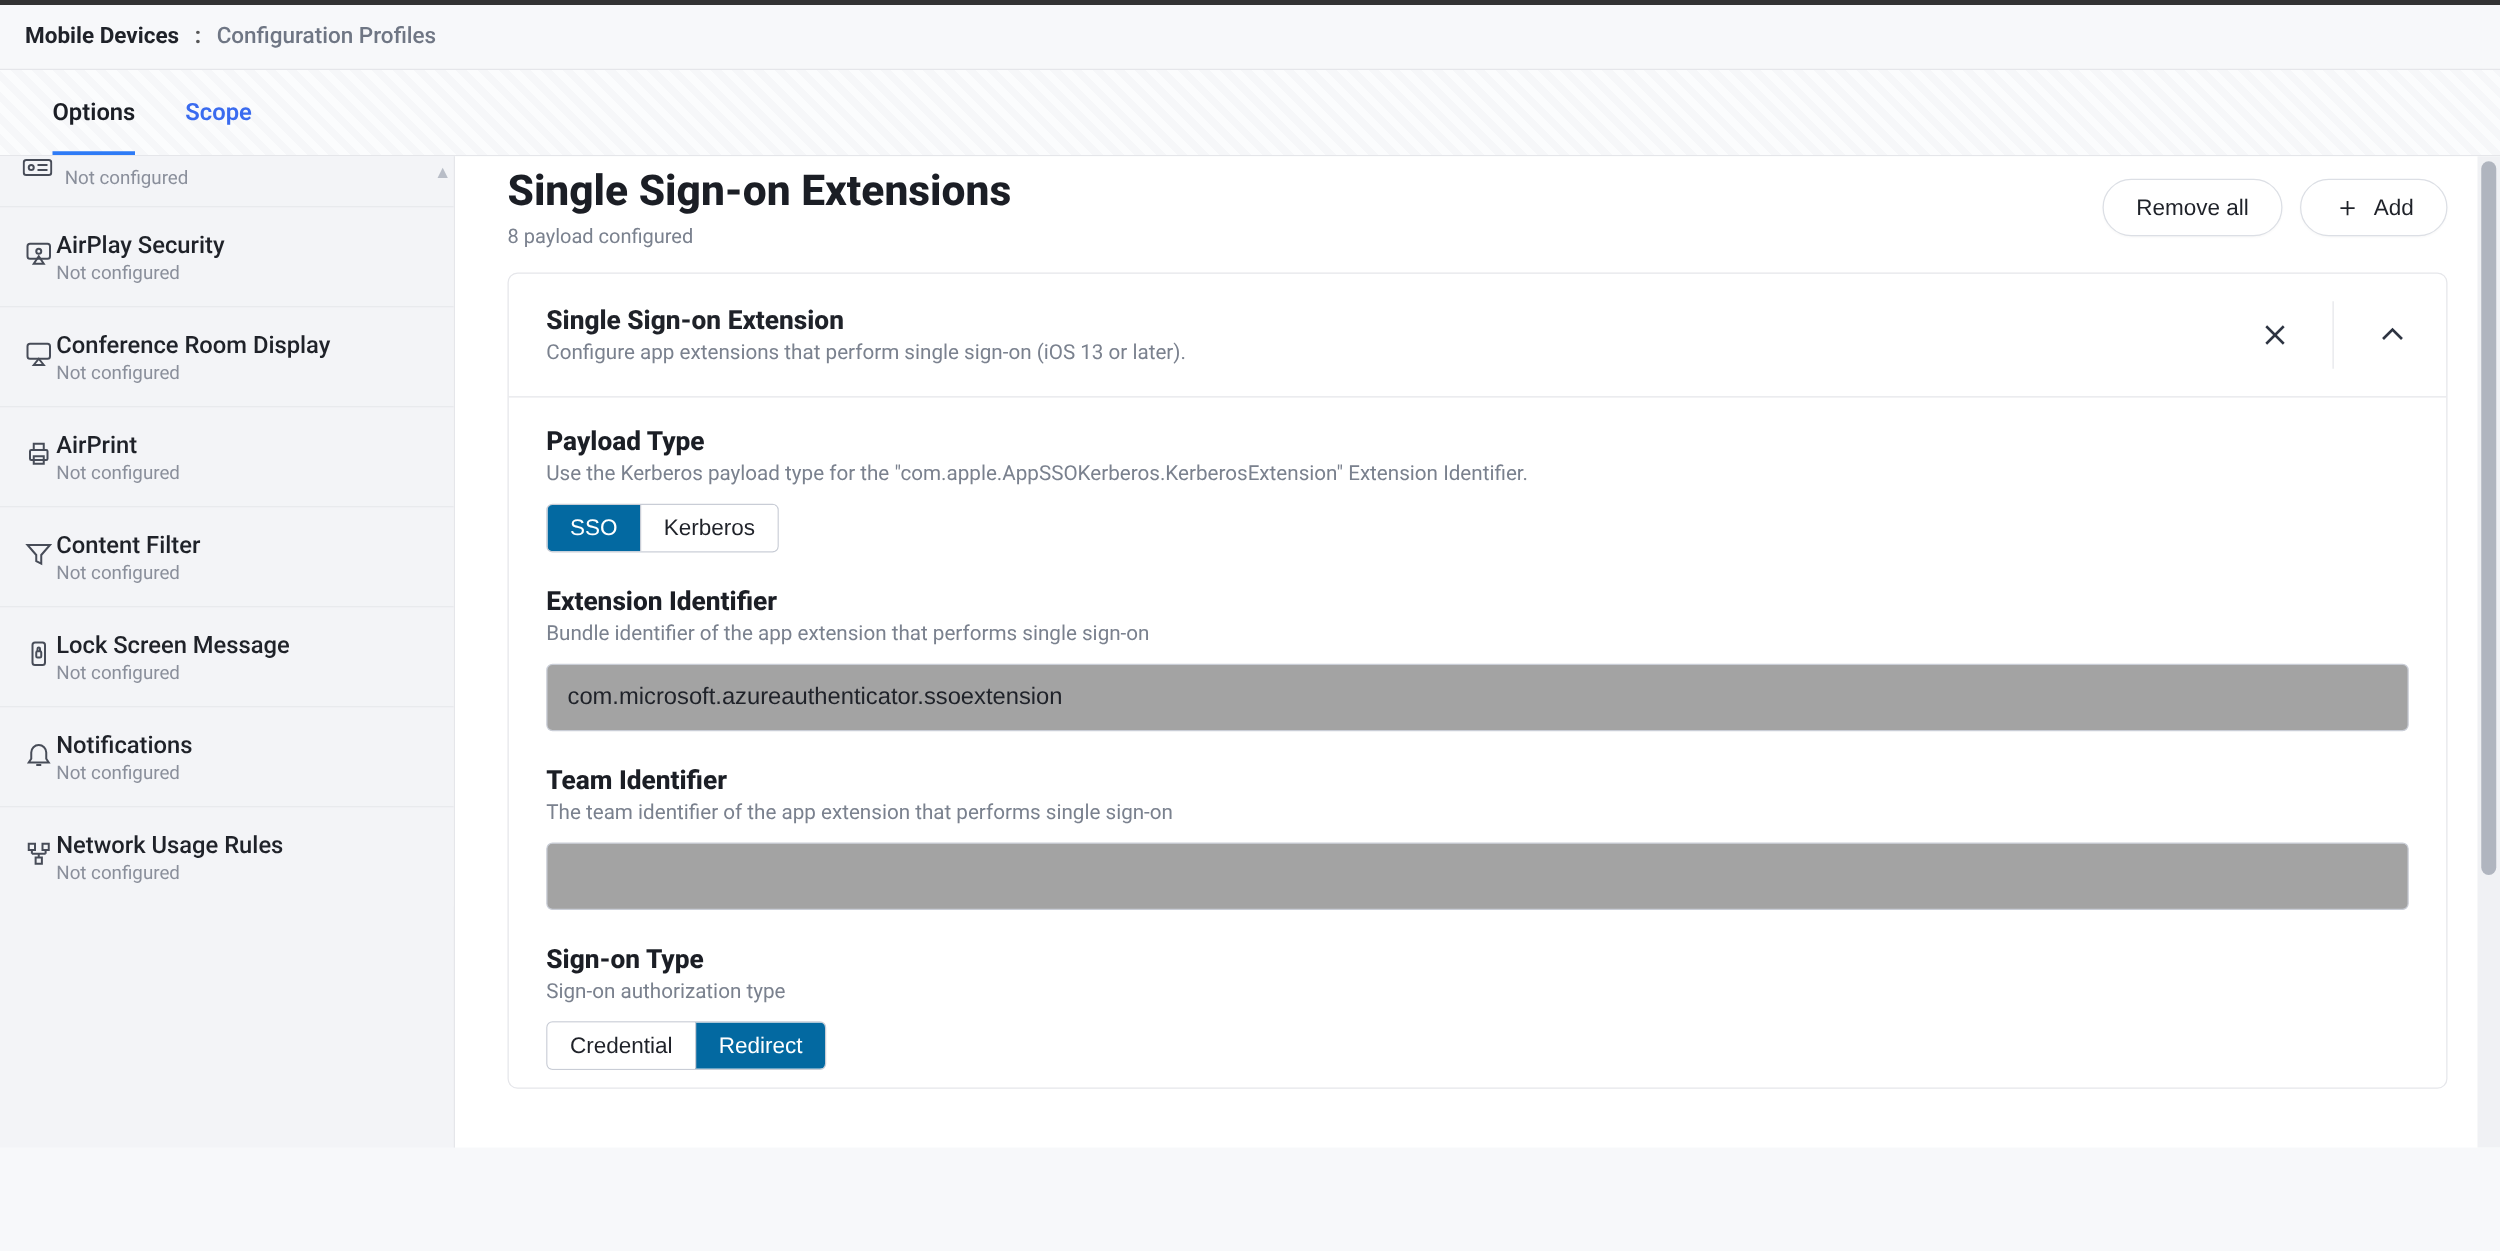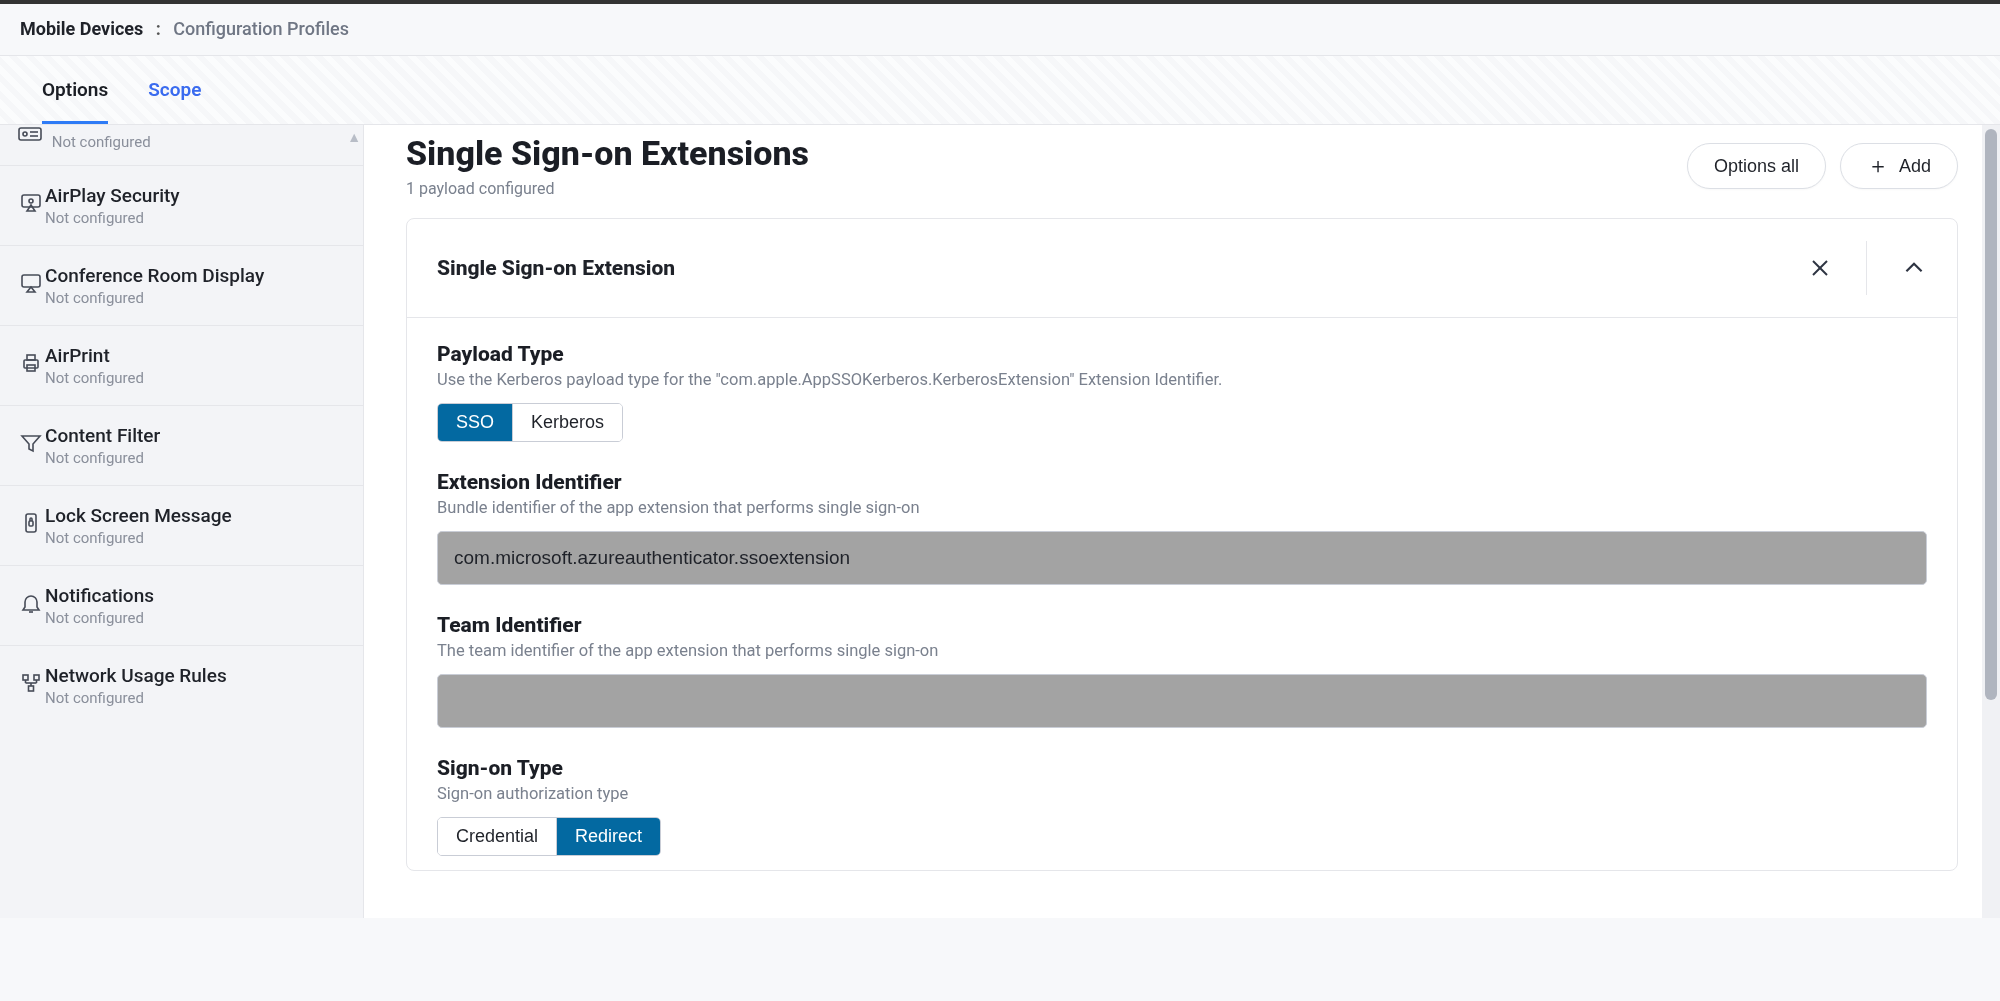--- a/index.html
+++ b/index.html
@@ -440,37 +440,38 @@
       </div>
     </div>
   </div>
 
   <div class="main">
     <span style="position:absolute; right:6px; top:6px; color:#b8bdc7; font-size:14px;">▲</span>
 
     <div class="main-header">
       <div>
         <h1>Single Sign-on Extensions</h1>
-        <div class="sub">1 payload configured</div>
+        <div class="sub">8 payload configured</div>
       </div>
       <div class="header-actions">
         <button class="pill-btn">
-          <span>Options all</span>
+          <span>Remove all</span>
         </button>
         <button class="pill-btn">
           <span class="plus">＋</span>
           <span>Add</span>
         </button>
       </div>
     </div>
 
     <div class="card">
       <div class="card-head">
         <div>
           <div class="ch-title">Single Sign-on Extension</div>
+          <div class="ch-sub">Configure app extensions that perform single sign-on (iOS 13 or later).</div>
         </div>
         <div class="card-head-actions">
           <span class="icon-btn">
             <svg width="24" height="24" viewBox="0 0 24 24" stroke="currentColor" stroke-width="2" fill="none">
               <line x1="5" y1="5" x2="19" y2="19"></line>
                 <line x1="19" y1="5" x2="5" y2="19"></line>
             </svg>
           </span>
           <span class="sep"></span>
           <span class="icon-btn">

